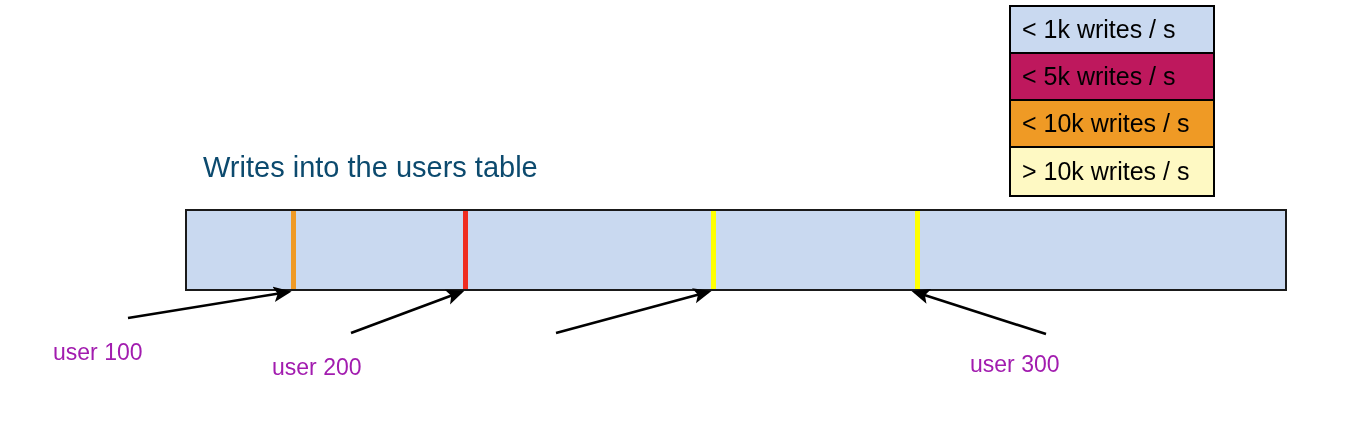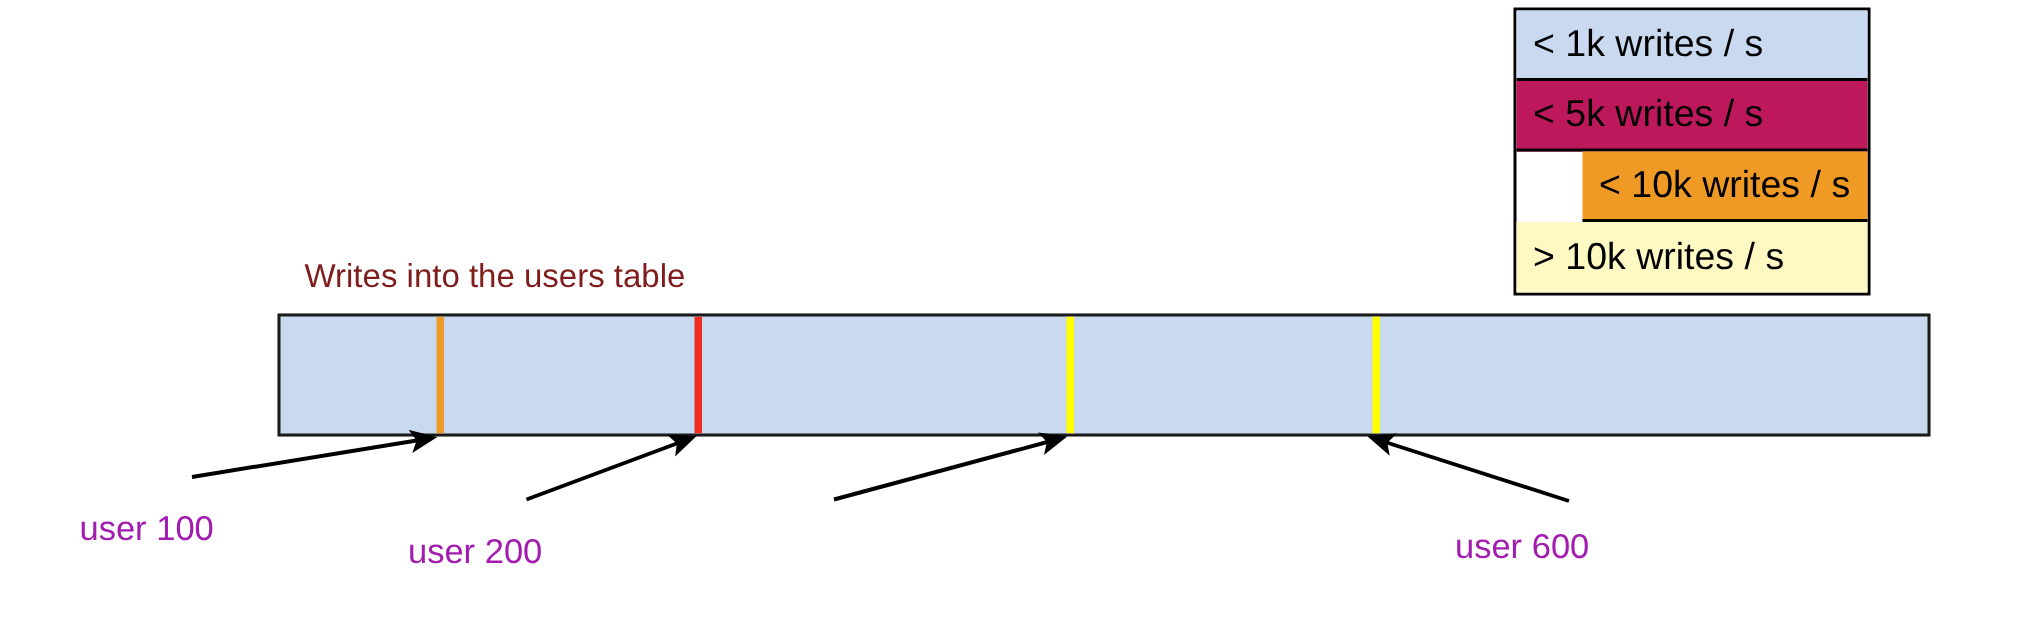--- a/index.html
+++ b/index.html
@@ -17,21 +17,21 @@
     height: 422px;
     background: #ffffff;
     overflow: hidden;
   }
 
   
   #legend {
     position: absolute;
     left: 1009px;
     top: 5px;
-    width: 238px;
+    width: 206px;
     border: 2px solid #000000;
     box-sizing: border-box;
     background: #ffffff;
   }
   .legend-row {
     height: 47px;
     box-sizing: border-box;
     display: flex;
     align-items: center;
     padding-left: 11px;
@@ -43,24 +43,23 @@
   }
   .legend-row:last-child {
     border-bottom: none;
   }
 
   
   #chart-title {
     position: absolute;
     left: 203px;
     top: 151px;
-    font-size: 22px;
-    color: #7f1d1d;
+    font-size: 29px;
+    color: #0c4a6e;
     white-space: nowrap;
-    margin-top: 20px;
   }
 
   
   #bar {
     position: absolute;
     left: 185px;
     top: 209px;
     width: 1102px;
     height: 82px;
     border: 2px solid #1a1a1a;
@@ -98,21 +97,21 @@
 
 <div id="canvas">
 
   <div id="legend">
     <div class="legend-row" style="background: rgb(201, 217, 240);">
       <span>&lt; 1k writes / s</span>
     </div>
     <div class="legend-row" style="background: #be185d;">
       <span>&lt; 5k writes / s</span>
     </div>
-    <div class="legend-row" style="background: rgb(239, 154, 37); margin-left: 44px;">
+    <div class="legend-row" style="background: rgb(239, 154, 37);">
       <span>&lt; 10k writes / s</span>
     </div>
     <div class="legend-row" style="background: #fef9c3;">
       <span>&gt; 10k writes / s</span>
     </div>
   </div>
 
   <div id="chart-title">Writes into the users table</div>
 
   <div id="bar" style="background: rgb(201, 217, 240); border-color: rgb(26, 26, 26);">
@@ -129,15 +128,15 @@
       </marker>
     </defs>
     <line stroke="#000000" stroke-width="2.6" marker-end="url(#arrowhead)" x1="128" y1="318" x2="288" y2="292"></line>
     <line stroke="#000000" stroke-width="2.6" marker-end="url(#arrowhead)" x1="351" y1="333" x2="461" y2="292"></line>
     <line stroke="#000000" stroke-width="2.6" marker-end="url(#arrowhead)" x1="556" y1="333" x2="708" y2="292"></line>
     <line stroke="#000000" stroke-width="2.6" marker-end="url(#arrowhead)" x1="1046" y1="334" x2="915" y2="292"></line>
   </svg>
 
   <div class="callout-label" style="left: 53px; top: 339px;">user 100</div>
   <div class="callout-label" style="left: 272px; top: 354px;">user 200</div>
-  <div class="callout-label" style="left: 970px; top: 351px;">user 600</div>
+  <div class="callout-label" style="left: 970px; top: 351px;">user 300</div>
 
 </div>
 
 </body></html>

